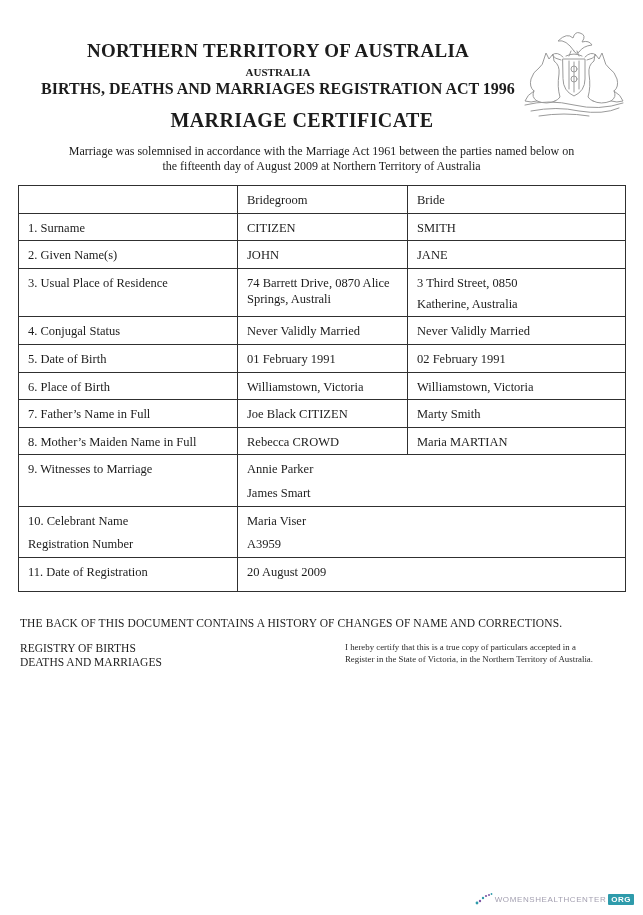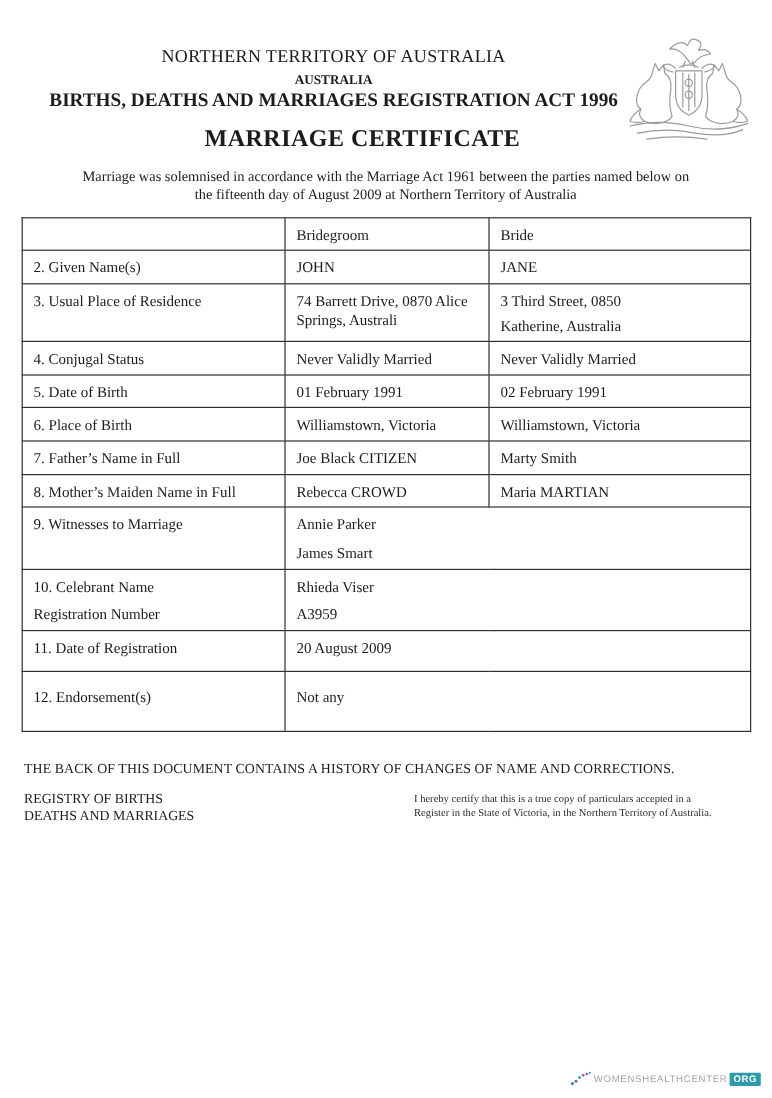--- a/index.html
+++ b/index.html
@@ -7,21 +7,21 @@
     position:relative;
     width:643px;height:915px;
     background:#ffffff;
     font-family:"Liberation Serif", serif;
     color:#1c1c1c;
     overflow:hidden;
   }
   
   .header{padding-top:40px;}
   .head-text{width:556px;text-align:center;}
-  .authority{font-size:15px;font-weight:normal;letter-spacing:.3px;line-height:1.15;}
+  .authority{font-size:19px;font-weight:bold;letter-spacing:.3px;line-height:1.15;}
   .country{font-size:11px;font-weight:bold;margin-top:4px;line-height:1.2;}
   .act{font-size:16px;font-weight:bold;line-height:1.2;}
   .cert-title{font-size:20px;font-weight:bold;letter-spacing:.4px;margin-top:11px;line-height:1.15;padding-left:48px;}
   .crest{position:absolute;top:29px;right:14px;width:110px;height:100px;}
   .solemnised{width:643px;text-align:center;font-size:12px;line-height:1.25;margin-top:12px;}
   
   table.cert{
     border-collapse:collapse;
     margin:11px 0 0 18px;
     width:607px;
@@ -111,20 +111,25 @@
         <col style="width:218px">
       </colgroup>
 
     <tbody>
         <tr class="rh">
       <td></td>
       <td>Bridegroom</td>
       <td>Bride</td>
     </tr>
 
+    <tr class="r30">
+      <td>1. Surname</td>
+      <td>CITIZEN</td>
+      <td>SMITH</td>
+    </tr>
 
     <tr class="r30">
       <td>2. Given Name(s)</td>
       <td>JOHN</td>
       <td>JANE</td>
     </tr>
 
     <tr class="r46">
       <td>3. Usual Place of Residence</td>
       <td>74 Barrett Drive, 0870 Alice Springs, Australi</td>
@@ -171,34 +176,30 @@
         <div class="vgap">James Smart</div>
       </td>
     </tr>
 
     <tr class="r54">
       <td>
         <div>10. Celebrant Name</div>
         <div class="lbl-indent">Registration Number</div>
       </td>
       <td colspan="2">
-        <div>Rhieda Viser</div>
+        <div>Maria Viser</div>
         <div class="vgap">A3959</div>
       </td>
     </tr>
 
     <tr class="r37">
       <td>11. Date of Registration</td>
       <td colspan="2">20 August 2009</td>
     </tr>
 
-    <tr class="r46">
-      <td style="padding-top:14px">12. Endorsement(s)</td>
-      <td colspan="2" style="padding-top:14px">Not any</td>
-    </tr>
   </tbody>
     </table>
 
   <div class="back-note">THE BACK OF THIS DOCUMENT CONTAINS A HISTORY OF CHANGES OF NAME AND CORRECTIONS.</div>
 
   <div class="foot-row">
     <div class="registry">
       <div>REGISTRY OF BIRTHS</div>
       <div>DEATHS AND MARRIAGES</div>
     </div>

